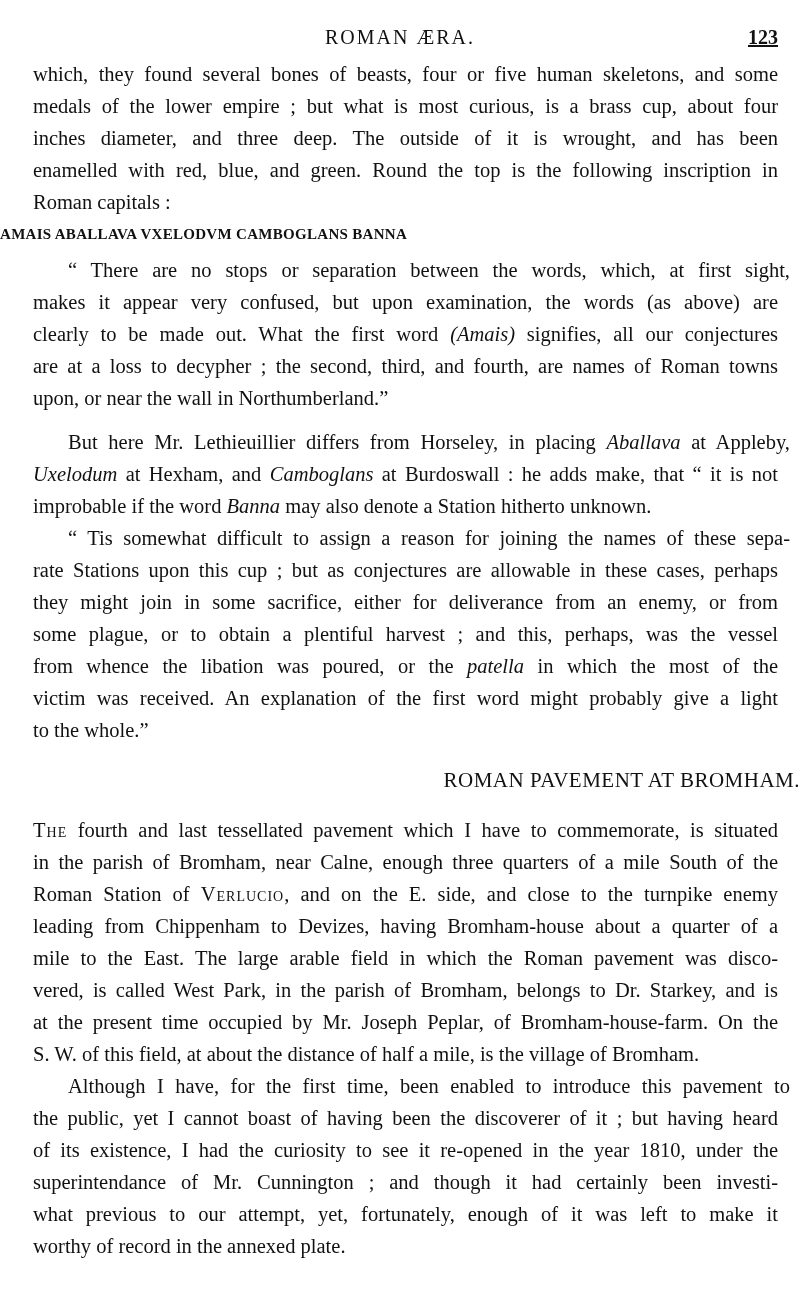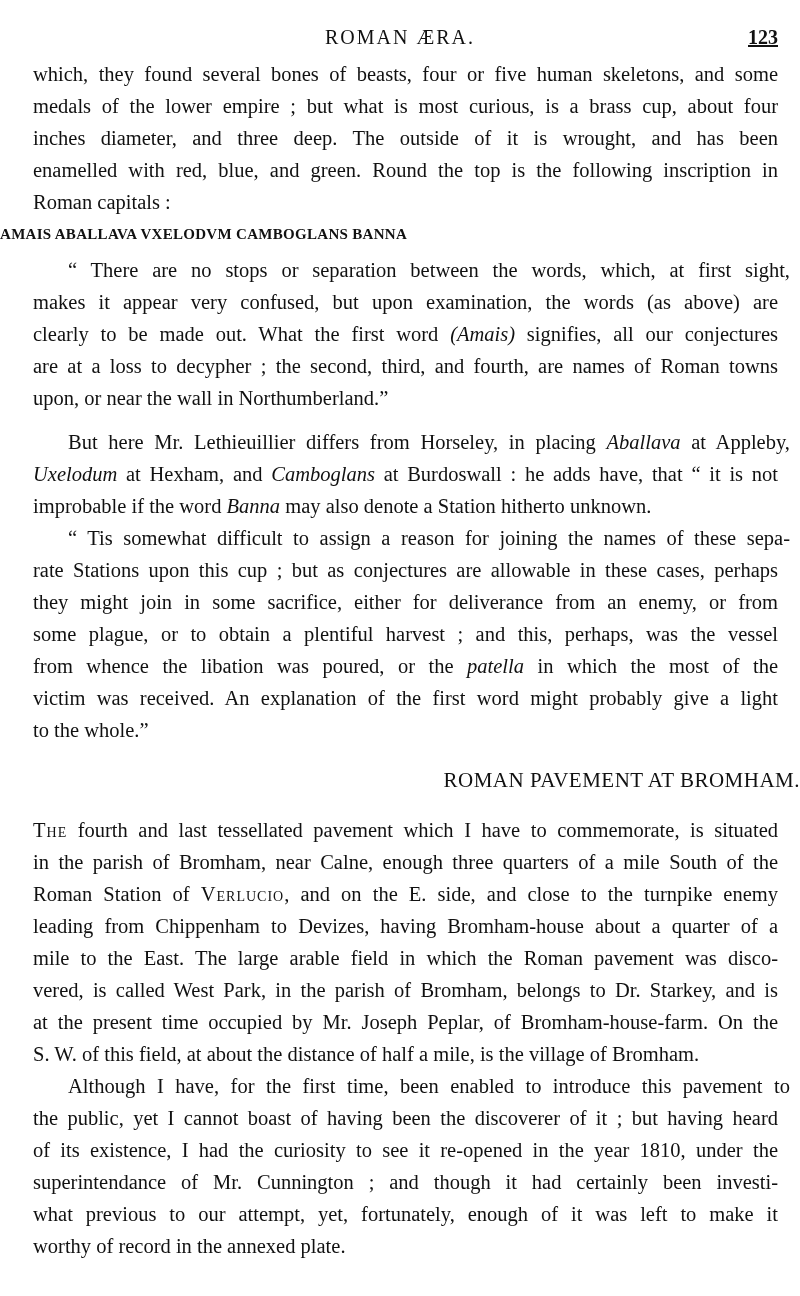--- a/index.html
+++ b/index.html
@@ -107,21 +107,21 @@
   <div>
     <div class="line indent" style="top:244px">“ There are no stops or separation between the words, which, at first sight,</div>
     <div class="line" style="top:276px">makes it appear very confused, but upon examination, the words (as above) are</div>
     <div class="line" style="top:308px"><span>clearly to be made out. What the first word </span><span class="it">(Amais)</span><span> signifies, all our conjectures</span></div>
     <div class="line" style="top:340px">are at a loss to decypher ; the second, third, and fourth, are names of Roman towns</div>
     <div class="line last" style="top:372px">upon, or near the wall in Northumberland.”</div>
   </div>
 
   <div>
     <div class="line indent" style="top:416px"><span>But here Mr. Lethieuillier differs from Horseley, in placing </span><span class="it">Aballava</span><span> at Appleby,</span></div>
-    <div class="line" style="top:448px"><span class="it">Uxelodum</span><span> at Hexham, and </span><span class="it">Camboglans</span><span> at Burdoswall : he adds have, that “ it is not</span></div>
+    <div class="line" style="top:448px"><span class="it">Uxelodum</span><span> at Hexham, and </span><span class="it">Camboglans</span><span> at Burdoswall : he adds make, that “ it is not</span></div>
     <div class="line last" style="top:480px"><span>improbable if the word </span><span class="it">Banna</span><span> may also denote a Station hitherto unknown.</span></div>
   </div>
 
   <div>
     <div class="line indent" style="top:512px">“ Tis somewhat difficult to assign a reason for joining the names of these sepa-</div>
     <div class="line" style="top:544px">rate Stations upon this cup ; but as conjectures are allowable in these cases, perhaps</div>
     <div class="line" style="top:576px">they might join in some sacrifice, either for deliverance from an enemy, or from</div>
     <div class="line" style="top:608px">some plague, or to obtain a plentiful harvest ; and this, perhaps, was the vessel</div>
     <div class="line" style="top:640px"><span>from whence the libation was poured, or the </span><span class="it">patella</span><span> in which the most of the</span></div>
     <div class="line" style="top:672px">victim was received. An explanation of the first word might probably give a light</div>

